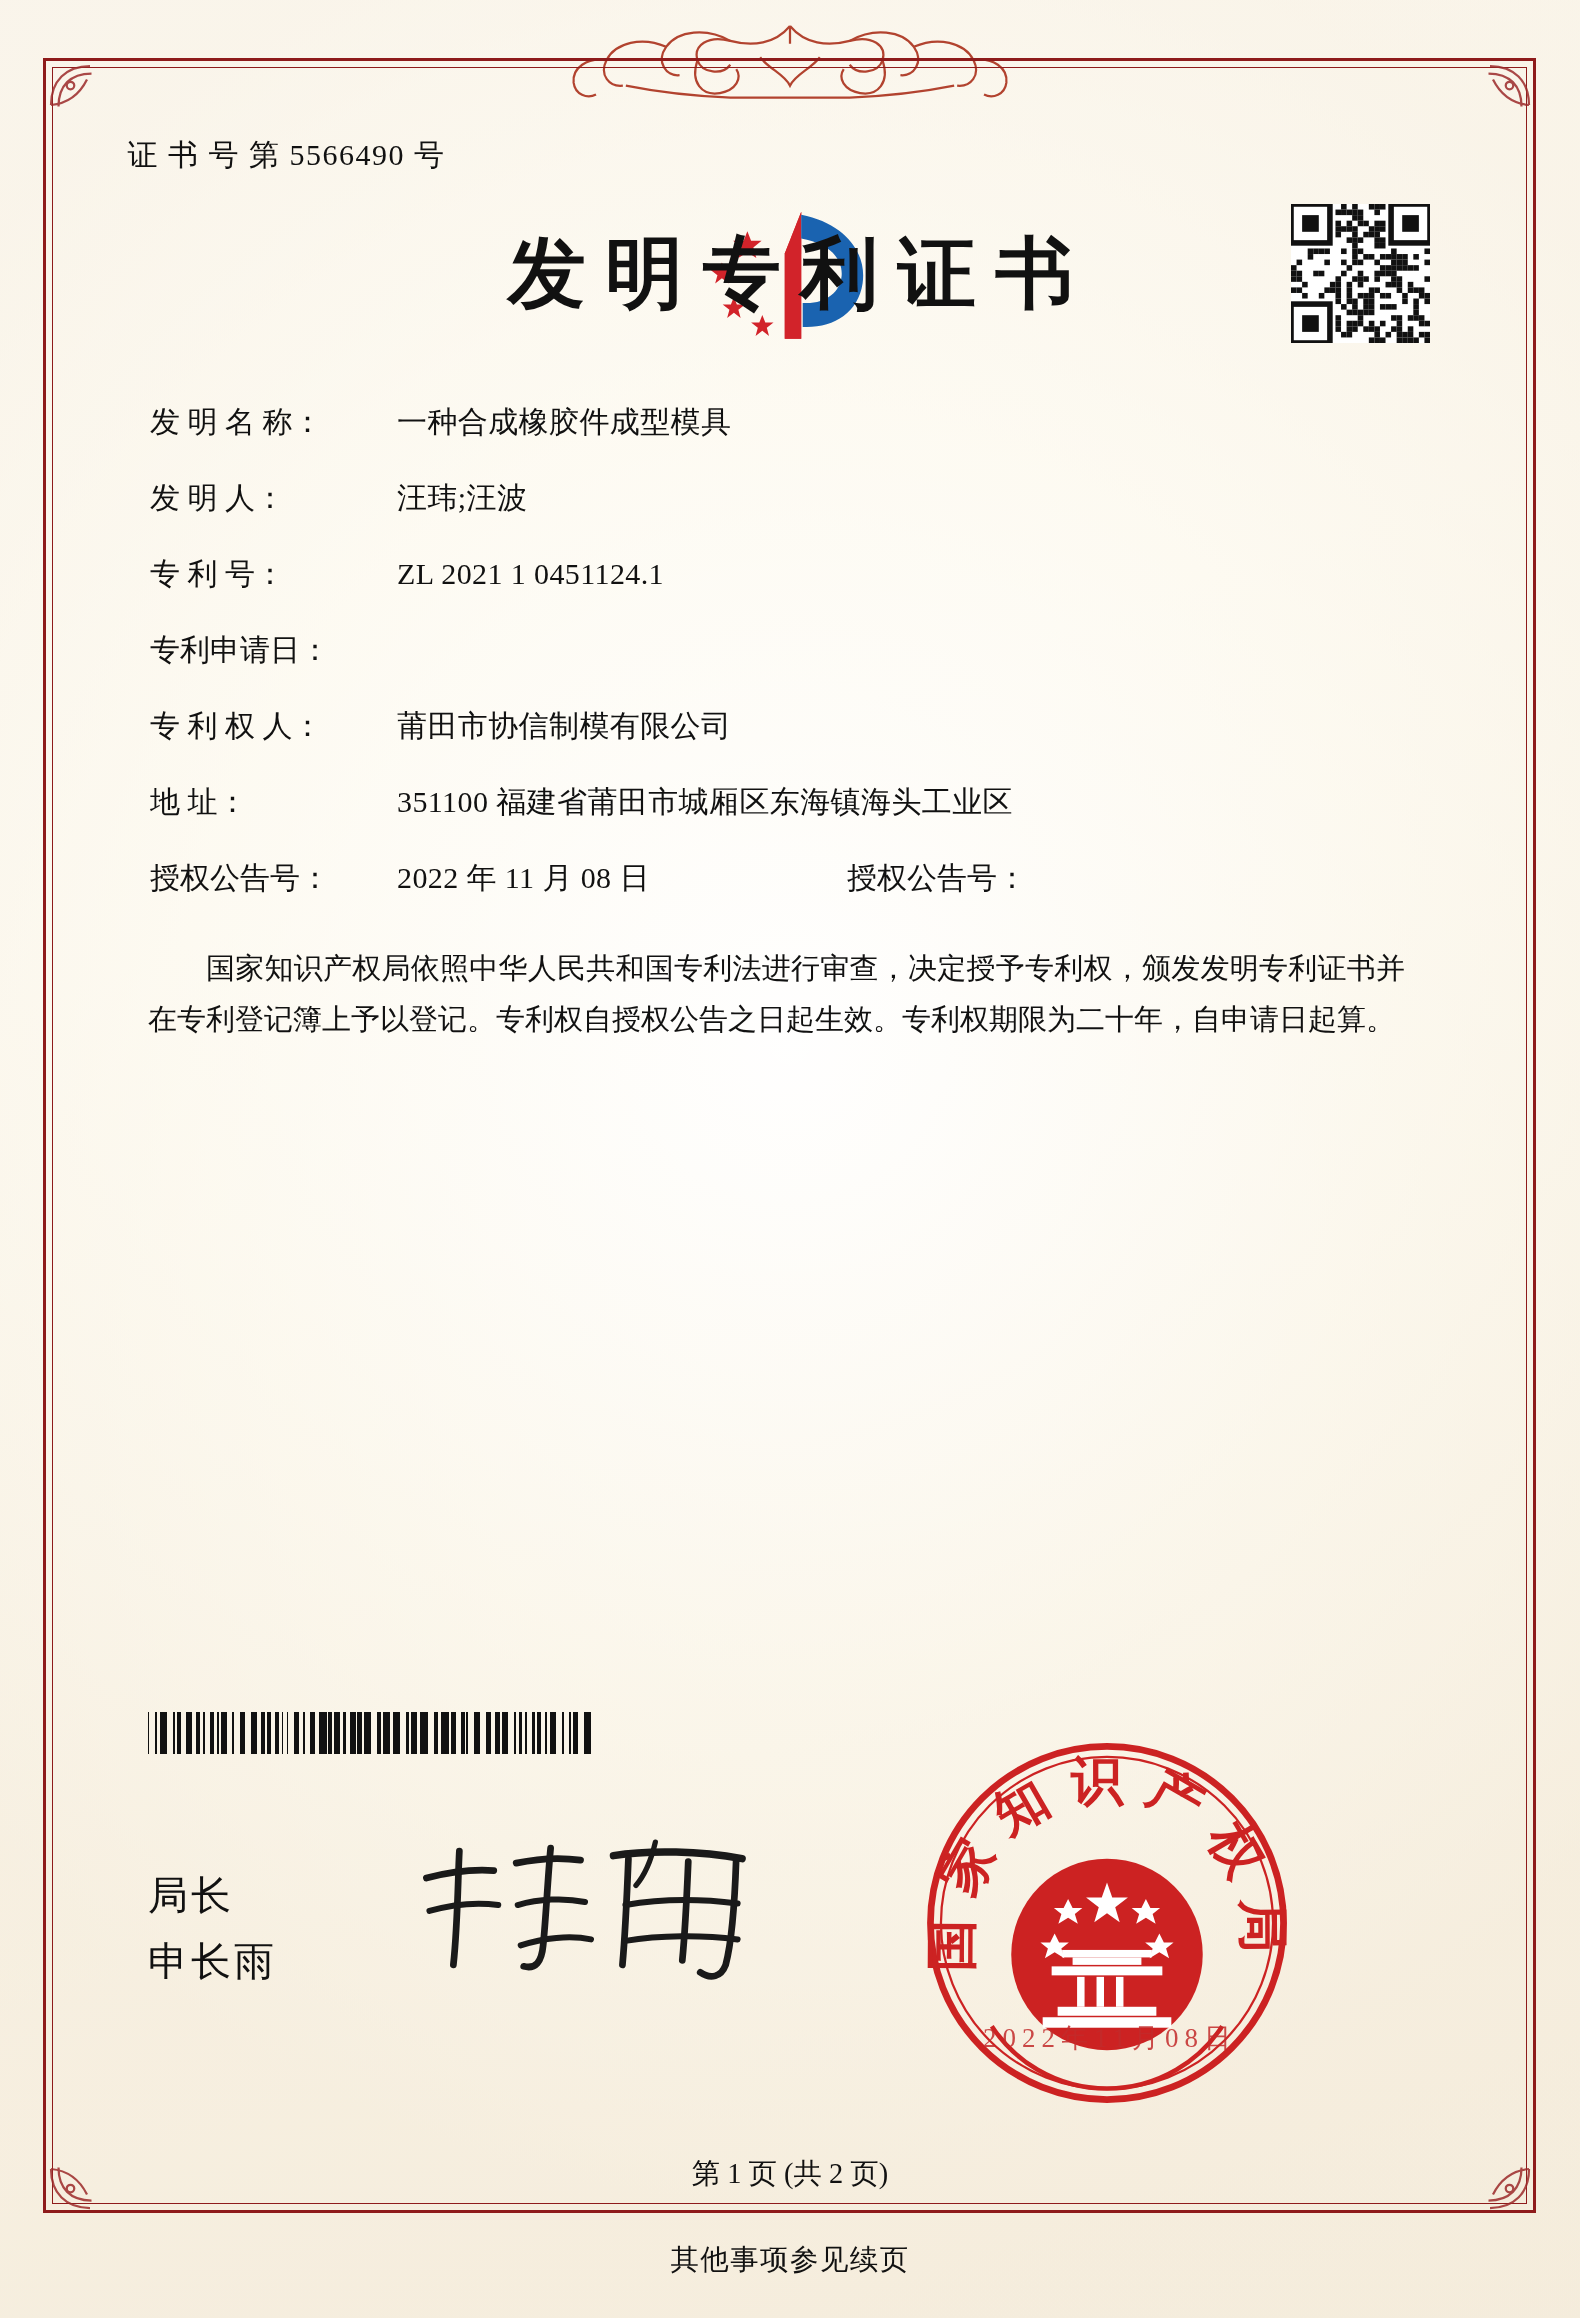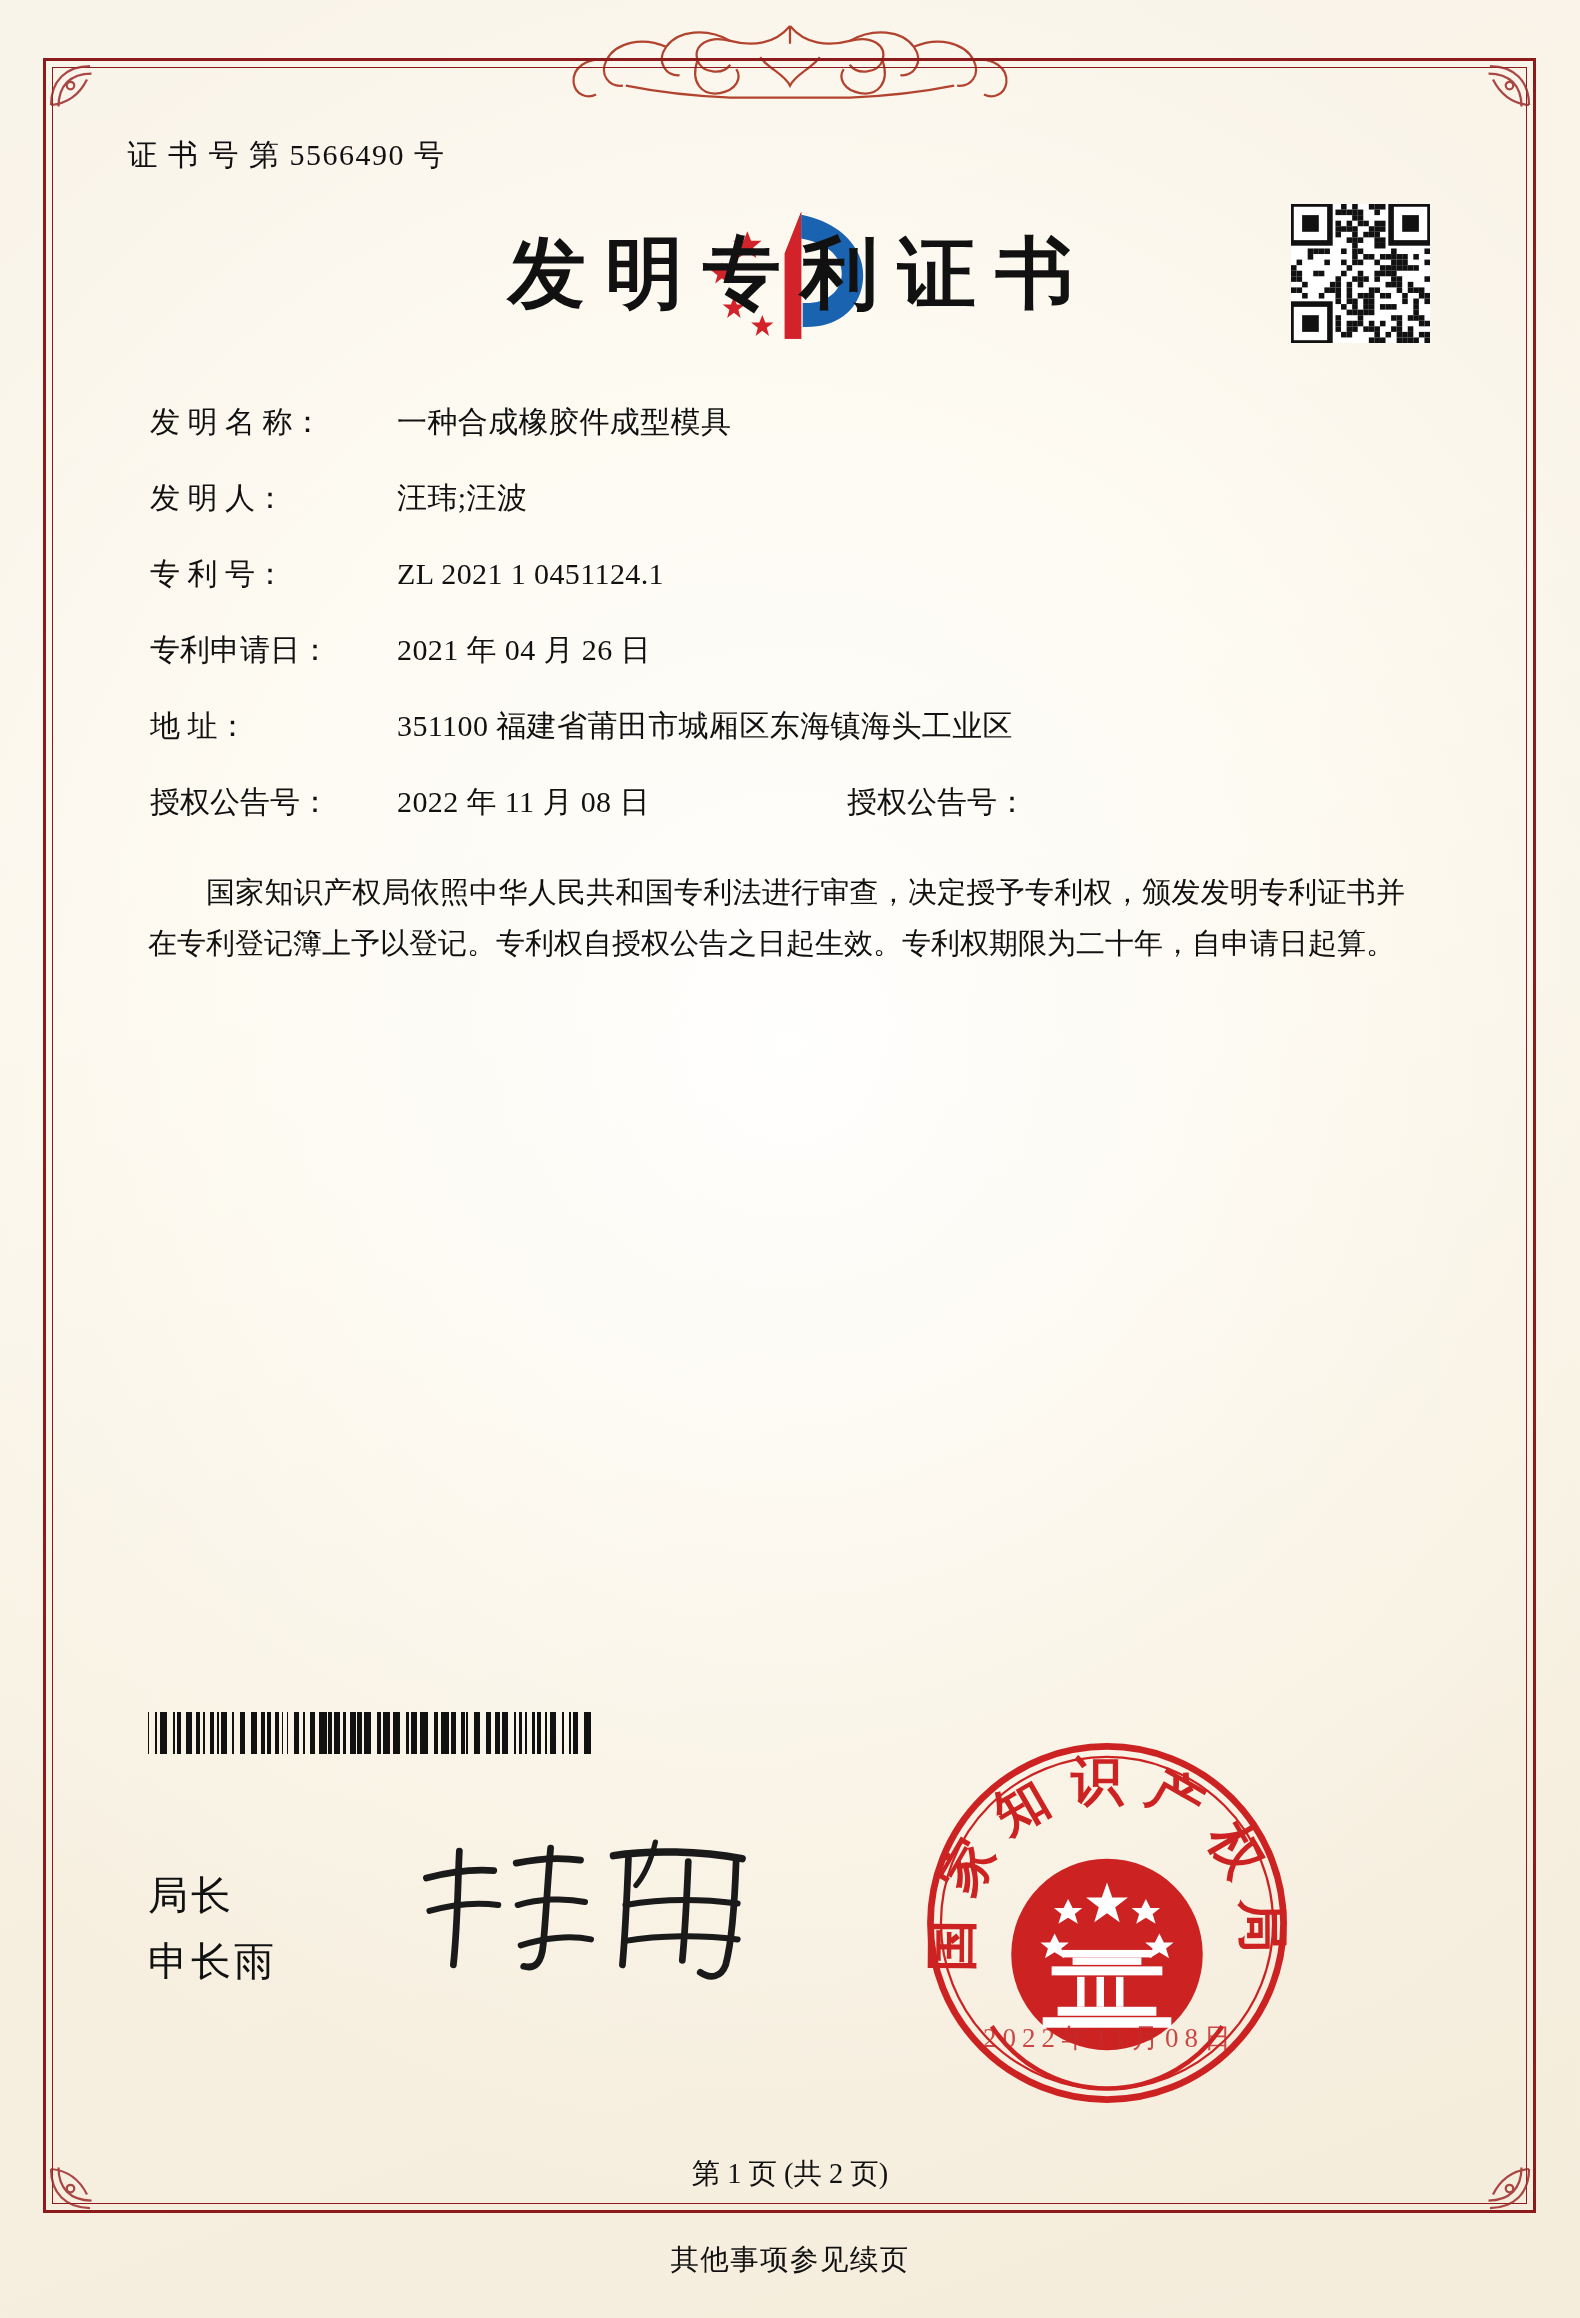--- a/index.html
+++ b/index.html
@@ -547,21 +547,24 @@
       <div class="field-row">
         <div class="field-label">发 明 人：</div>
         <div class="field-value">汪玮;汪波</div>
       </div>
       <div class="field-row">
         <div class="field-label">专 利 号：</div>
         <div class="field-value">ZL 2021 1 0451124.1</div>
       </div>
       <div class="field-row">
         <div class="field-label">专利申请日：</div>
-        <div class="field-value">2021 年 04 月 26 日</div>
+      </div>
+      <div class="field-row">
+        <div class="field-label">专 利 权 人：</div>
+        <div class="field-value">莆田市协信制模有限公司</div>
       </div>
       <div class="field-row">
         <div class="field-label">地 址：</div>
         <div class="field-value">351100 福建省莆田市城厢区东海镇海头工业区</div>
       </div>
       <div class="field-row pair">
         <div class="field-label">授权公告号：</div>
         <div class="field-value">2022 年 11 月 08 日</div>
         <div class="field-label2">授权公告号：</div>
       </div>

